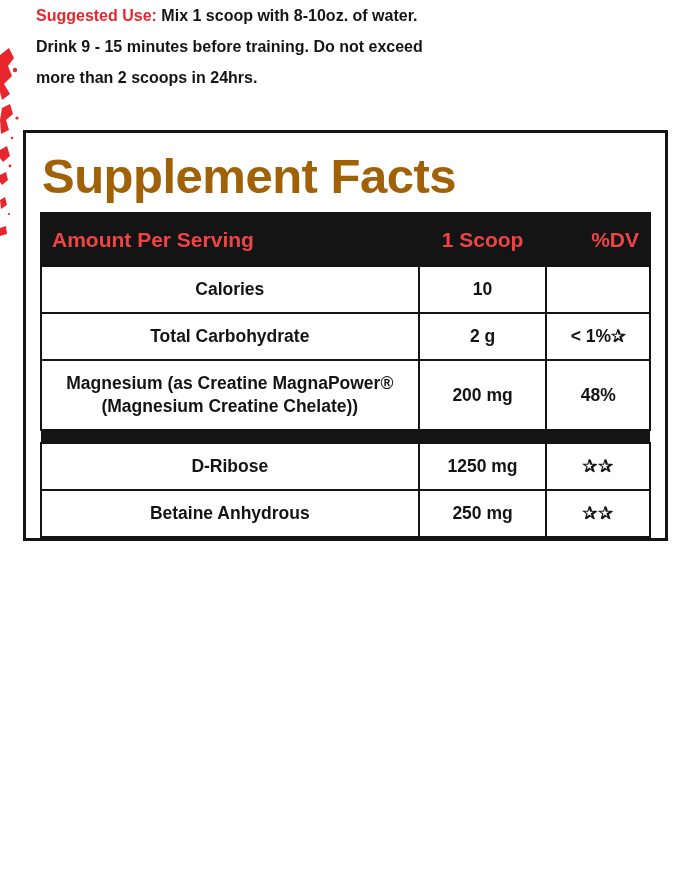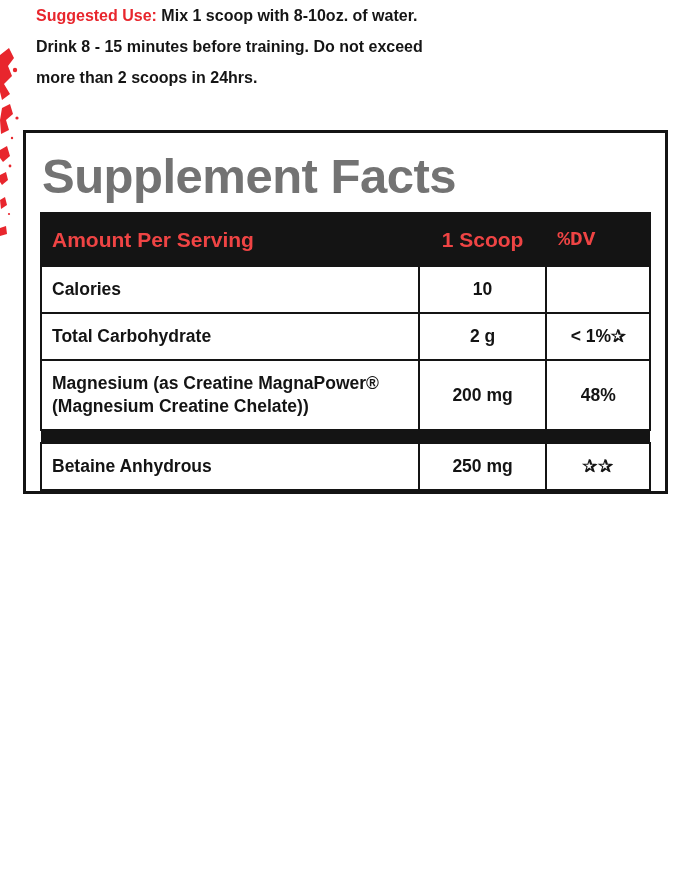--- a/index.html
+++ b/index.html
@@ -56,21 +56,21 @@
   }
   .panel-inner {
     padding: 10px 14px 0 14px;
   }
   .facts-title {
     font-size: 49px;
     font-weight: 700;
     letter-spacing: -0.5px;
     line-height: 1.05;
     margin: 8px 0 10px 2px;
-    color: #737373;
+    color: #a16207;
   }
   .serv-line {
     font-size: 22px;
     font-weight: 700;
     line-height: 30px;
     margin-left: 2px;
     color: #111;
   }
   .serv-line .red {
     color: #e8262d;
@@ -88,30 +88,31 @@
   table.facts col.c2 { width: 21%; }
   table.facts col.c3 { width: 17%; }
 
   table.facts th, table.facts td {
     border: 2px solid #141414;
     font-size: 17.5px;
     font-weight: 700;
     padding: 11px 10px;
     vertical-align: middle;
     line-height: 23px;
+    text-align: center;
   }
   table.facts thead th {
     background: #141414;
     color: #ef4444;
     font-size: 21px;
     padding: 14px 10px;
   }
   thead th.left  { text-align: left; }
   thead th.mid   { text-align: center; }
-  thead th.right { text-align: left; font-family: Liberation Mono, monospace; }
+  thead th.right { text-align: right; }
 
   td.name { text-align: left; }
   td.val  { text-align: center; }
   td.dv   { text-align: center; }
 
   tr.thickgap td {
     border: none;
     background: #141414;
     padding: 0;
     height: 11px;
@@ -146,21 +147,21 @@
       <circle cx="10" cy="166" r="1.4"></circle>
       <path d="M0 200 L5 197 L7 205 L1 209 Z"></path>
       <circle cx="9" cy="214" r="1.1"></circle>
       <path d="M0 228 L6 226 L7 234 L0 236 Z"></path>
     </g>
   </svg>
 </div>
 
 <div class="usage">
   <p><span class="label">Suggested Use:</span><span> Mix 1 scoop with 8-10oz. of water.</span></p>
-  <p>Drink 8 - 15 minutes before training. Do not exceed</p>
+  <p>Drink 9 - 15 minutes before training. Do not exceed</p>
   <p>more than 2 scoops in 24hrs.</p>
 </div>
 
 <section class="panel">
   <div class="panel-inner">
     <h1 class="facts-title">Supplement Facts</h1>
   </div>
 
   <table class="facts">
     <colgroup>
@@ -188,20 +189,25 @@
       </tr>
       <tr>
         <td class="name">Magnesium (as Creatine MagnaPower® (Magnesium Creatine Chelate))</td>
         <td class="val">200 mg</td>
         <td class="dv">48%</td>
       </tr>
       <tr class="thickgap">
         <td class="side" colspan="3"></td>
       </tr>
       <tr>
+        <td class="name">D-Ribose</td>
+        <td class="val">1250 mg</td>
+        <td class="dv stars">✰✰</td>
+      </tr>
+      <tr>
         <td class="name">Betaine Anhydrous</td>
         <td class="val">250 mg</td>
         <td class="dv stars">✰✰</td>
       </tr>
     </tbody>
   </table>
 
 </section>
 
 </body></html>

